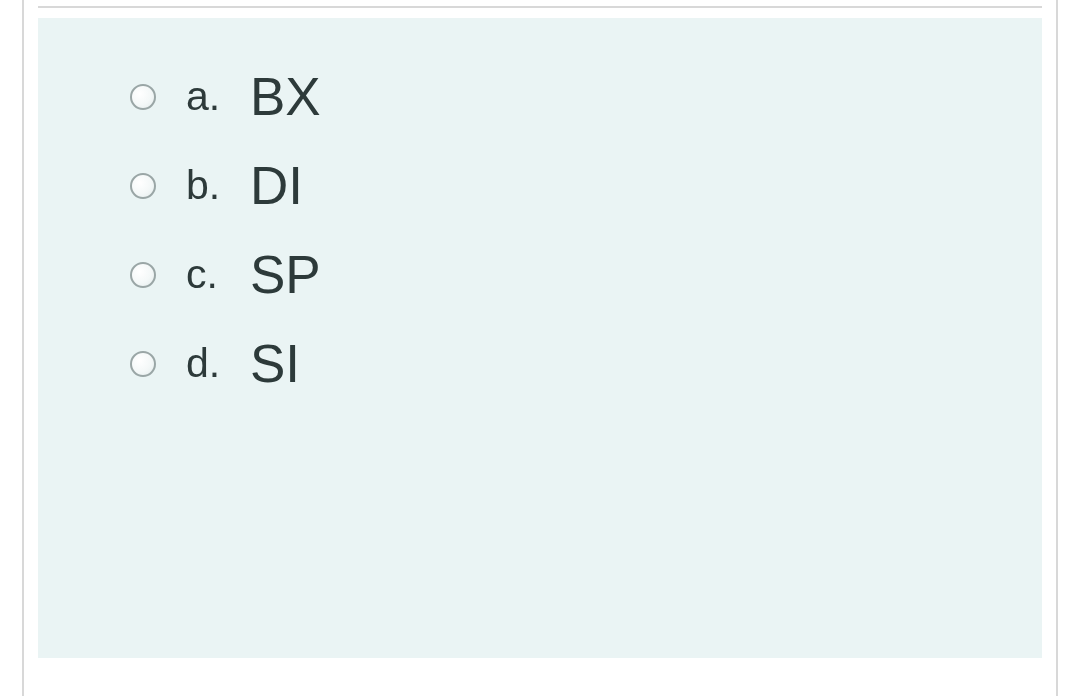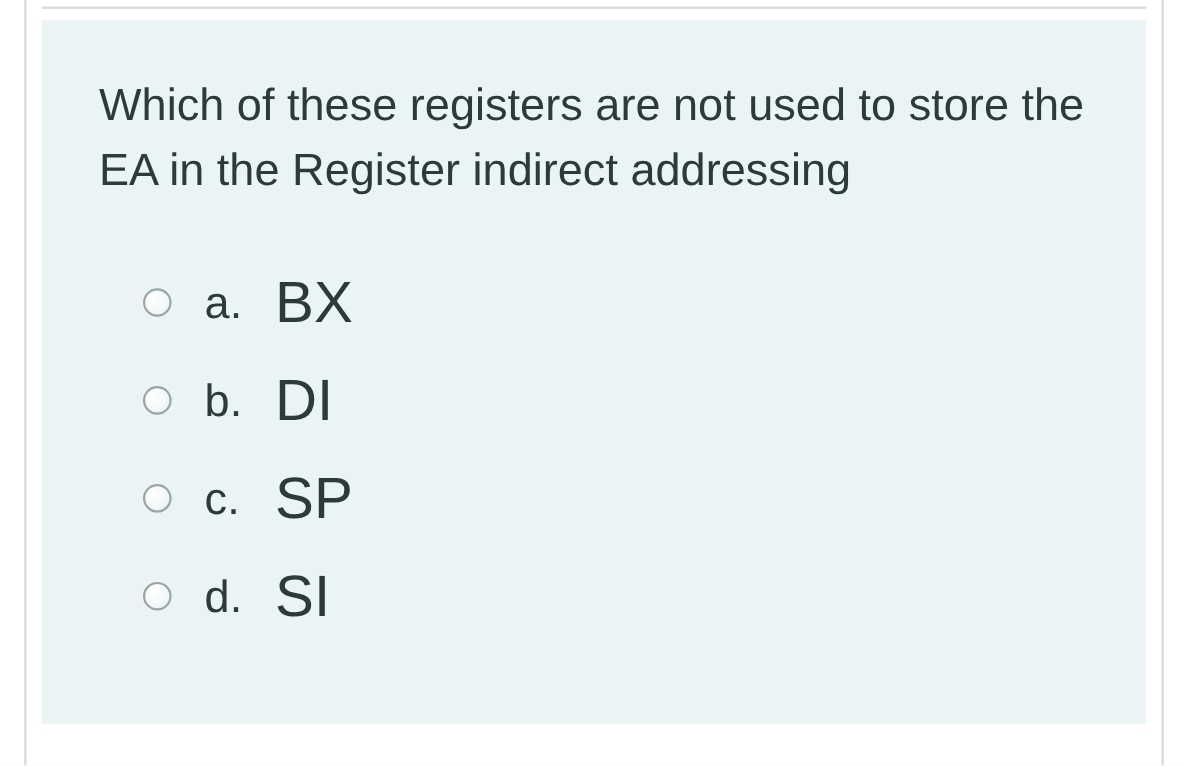--- a/index.html
+++ b/index.html
@@ -70,21 +70,20 @@
       font-size: 53px;
       color: #2d3a3a;
     }
   </style>
 </head>
 <body>
 
 <div class="page-frame">
   <div class="divider"></div>
   <div class="question-card">
-    <div class="question-text">Which of these registers are not used to store the EA in the Register indirect addressing</div>
     <div class="options">
 
       <div class="option-row">
         <div class="radio"></div>
         <div class="option-letter">a.</div>
         <div class="option-text">BX</div>
       </div>
 
       <div class="option-row">
         <div class="radio"></div>

